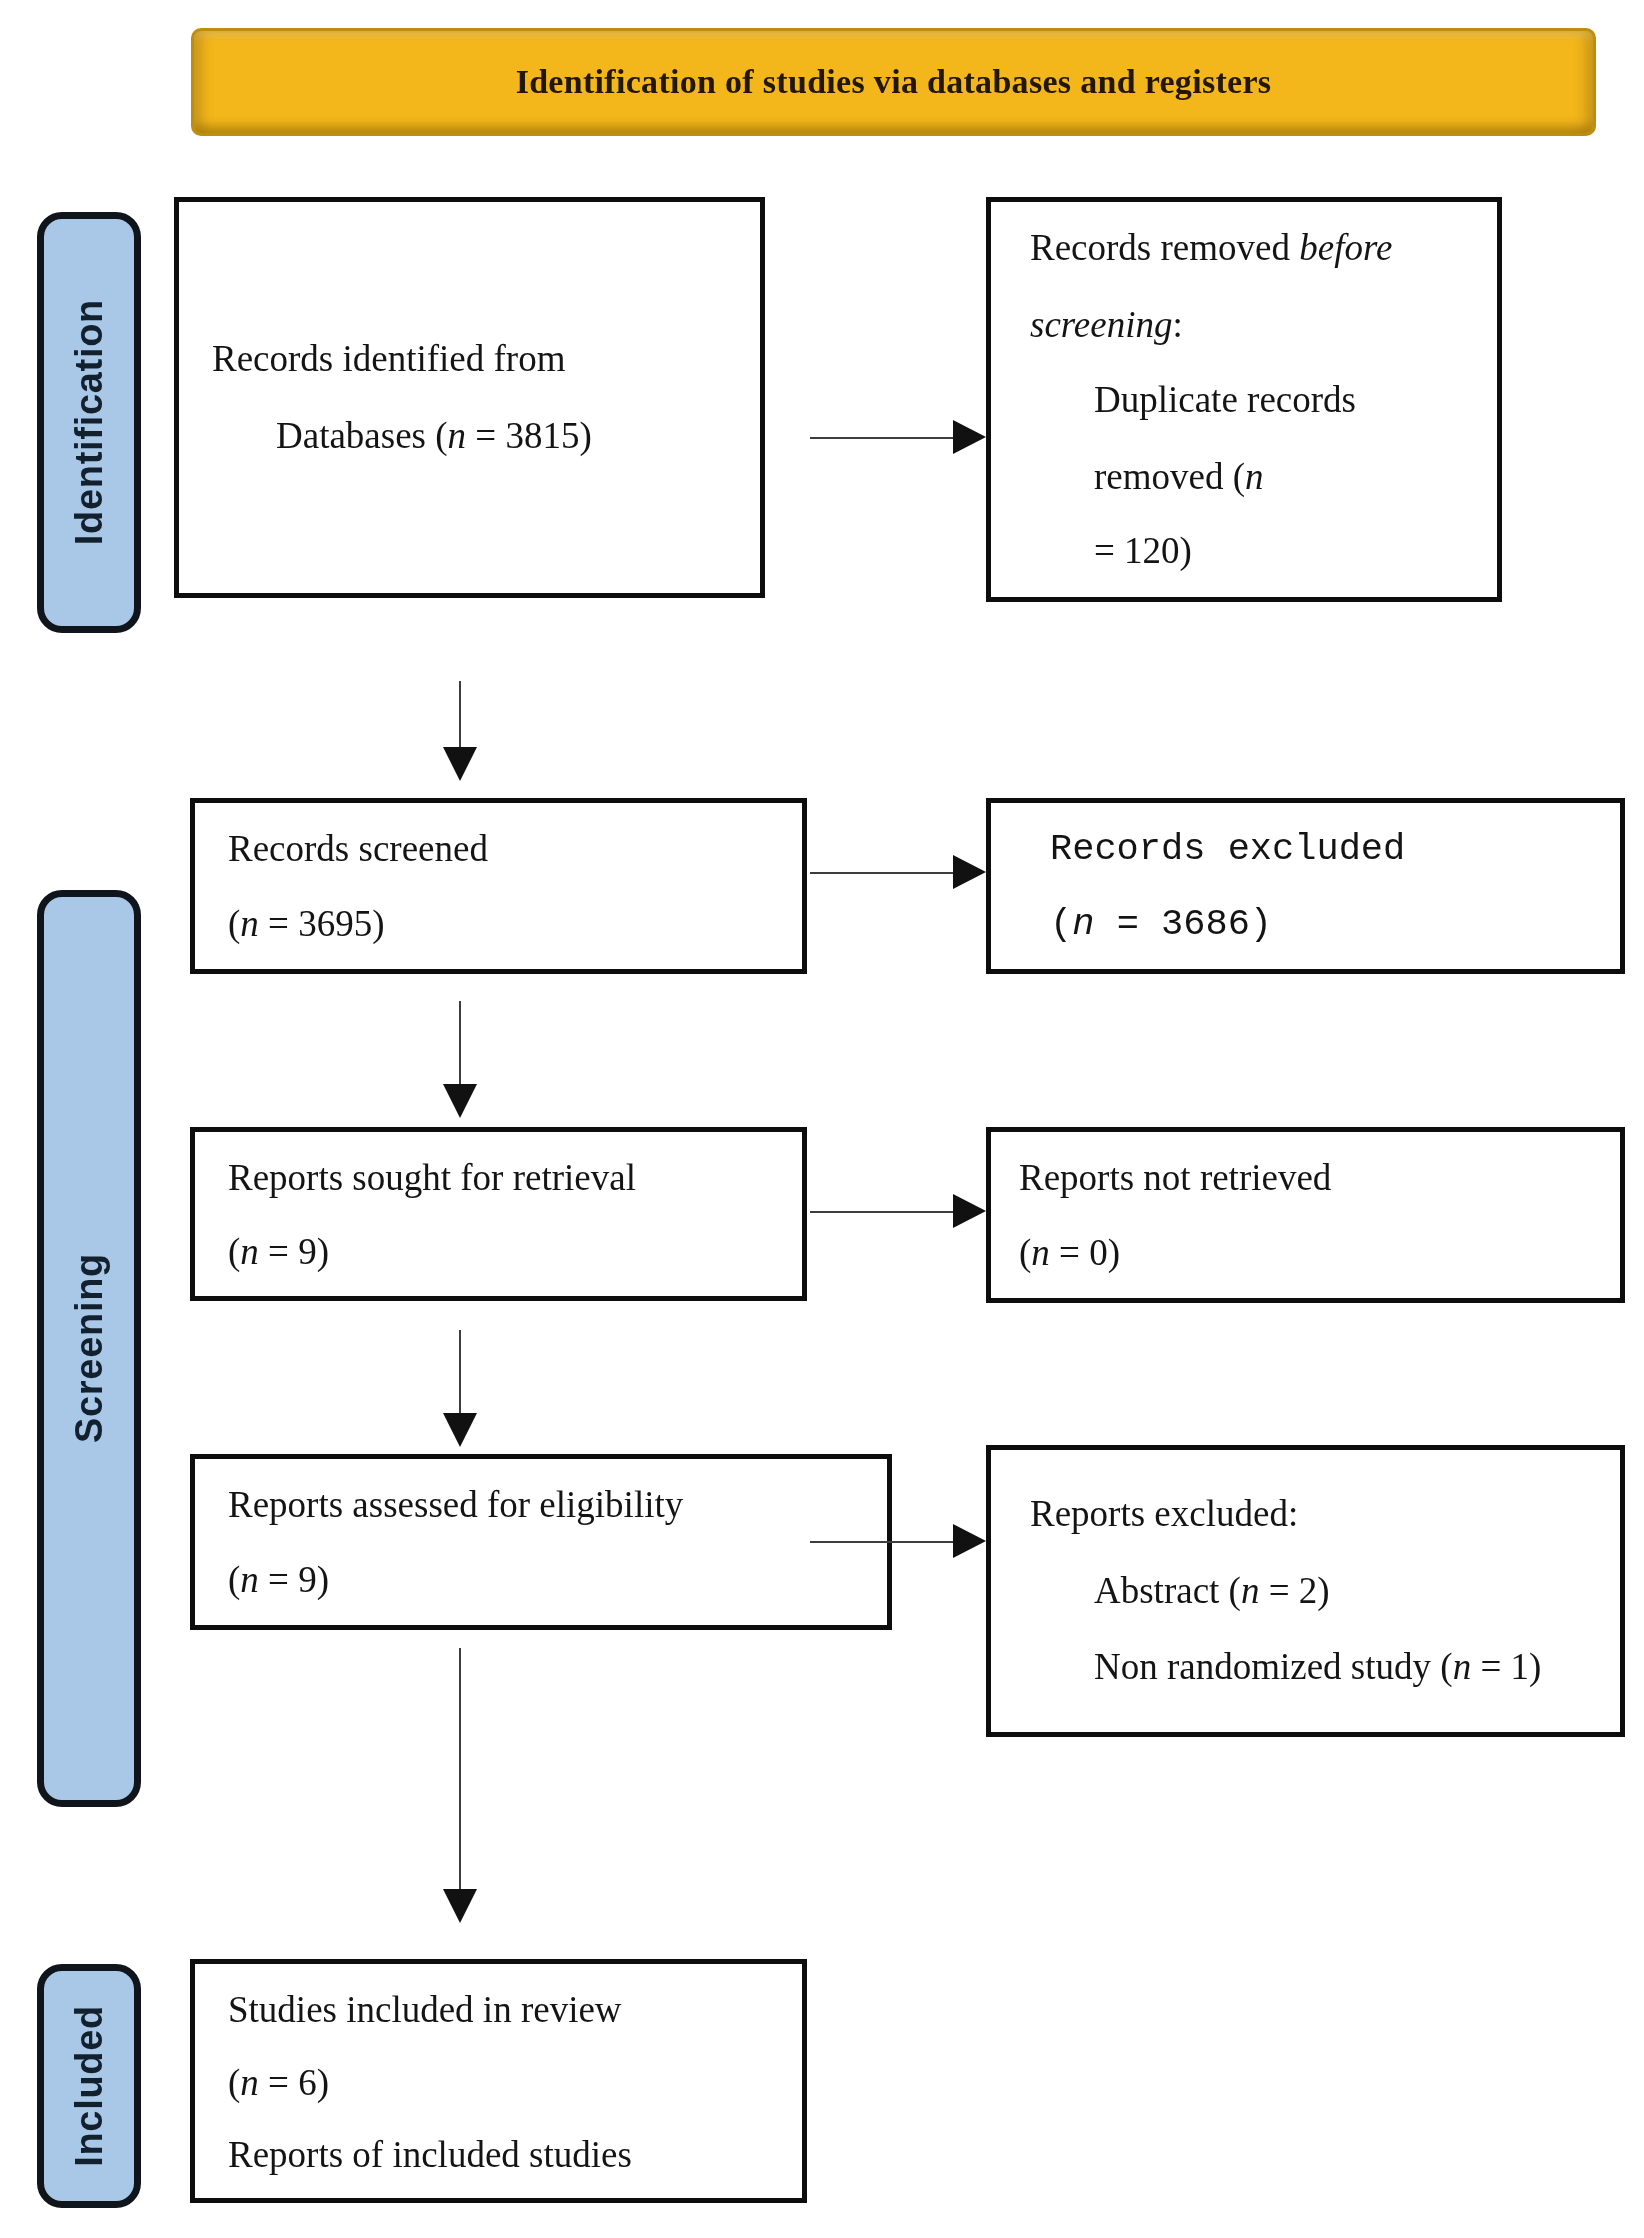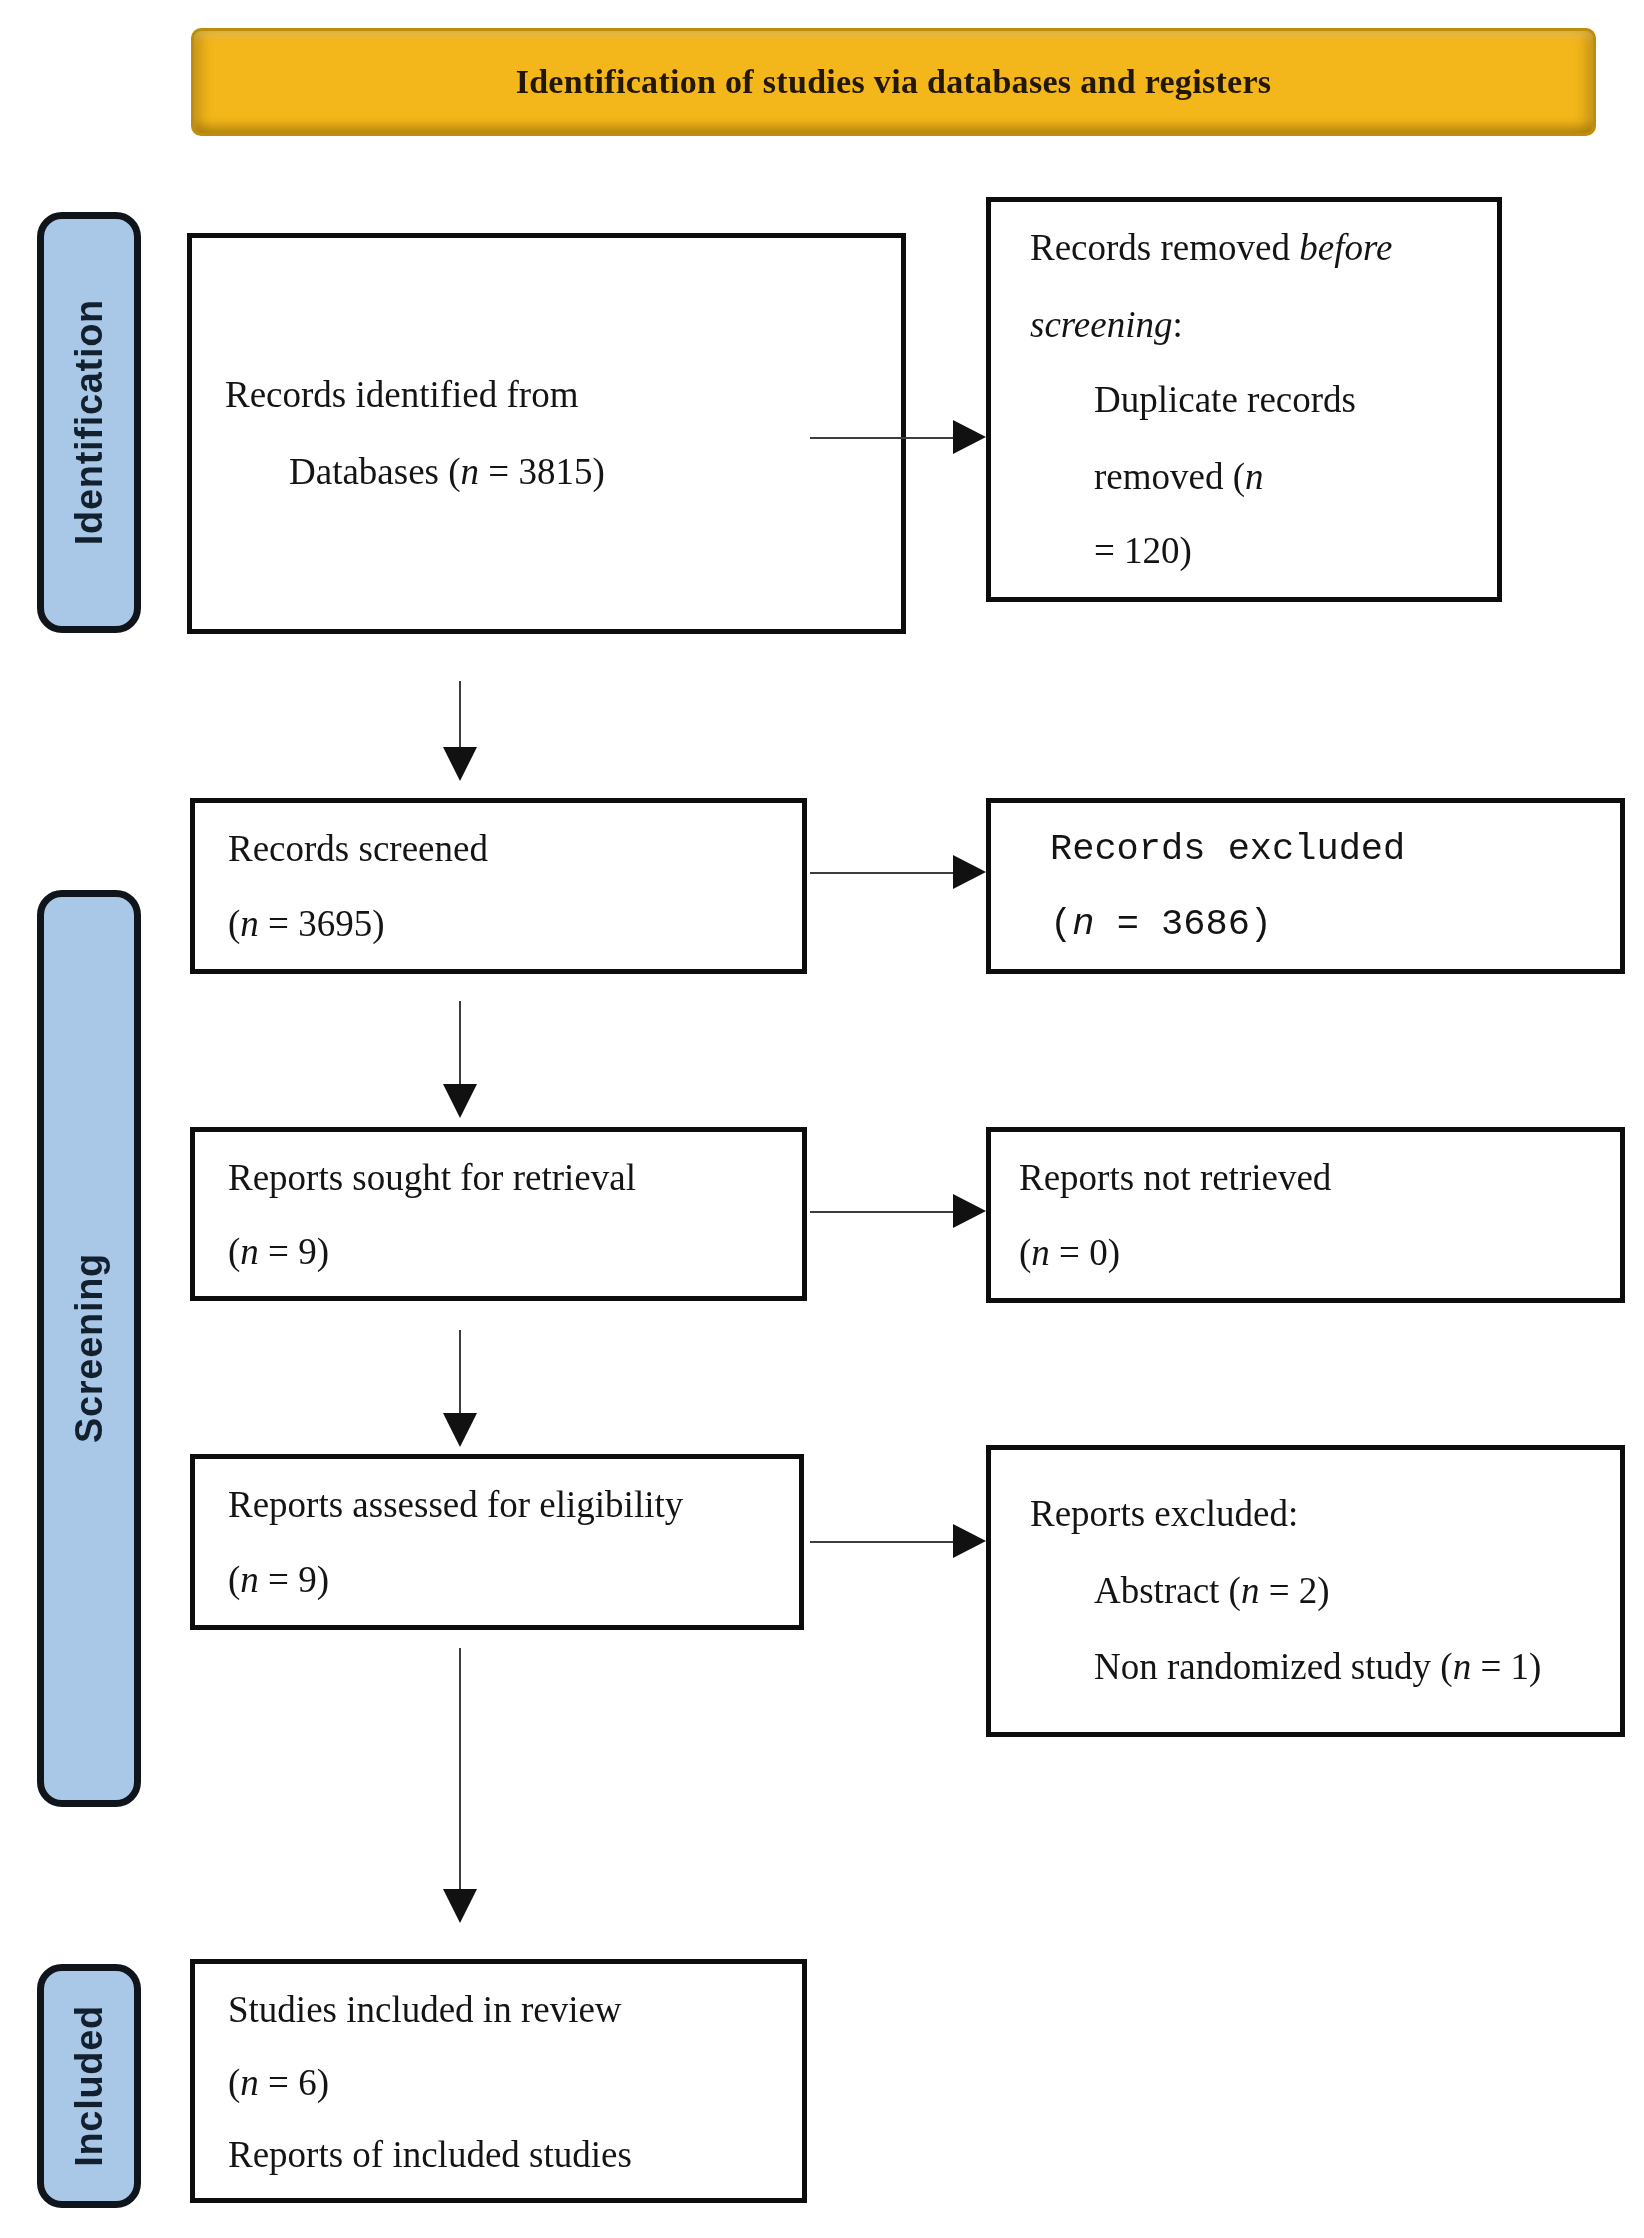--- a/index.html
+++ b/index.html
@@ -47,27 +47,27 @@
   .box{
     position:absolute;background:#ffffff;border:5.2px solid var(--box-border);
     display:flex;flex-direction:column;justify-content:center;
     font-size:37px;line-height:2.08;color:var(--ink);
     padding:7.9px 26px 7.9px 33px;
   }
   .box .line{min-height:1em;}
   .box .line.indent{margin-left:64px;}
   .it{font-style:italic;}
 
-  #box-records-identified{left:187px;top:197px;width:719px;height:401px;margin-top:36px;}
+  #box-records-identified{left:174px;top:197px;width:591px;height:401px;}
   #box-records-removed{left:986px;top:197px;width:516px;height:405px;padding-left:39px;}
   #box-records-screened{left:190px;top:798px;width:617px;height:176px;}
   #box-records-excluded{left:986px;top:798px;width:639px;height:176px;padding-left:59px;font-family:Liberation Mono, monospace;}
   #box-reports-sought{left:190px;top:1127px;width:617px;height:174px;}
   #box-reports-not-retrieved{left:986px;top:1127px;width:639px;height:176px;padding-left:28px;}
-  #box-reports-assessed{left:190px;top:1454px;width:614px;height:176px;}
+  #box-reports-assessed{left:190px;top:1454px;width:702px;height:176px;}
   #box-reports-excluded{left:986px;top:1445px;width:639px;height:292px;padding-left:39px;}
   #box-studies-included{left:190px;top:1959px;width:617px;height:244px;}
 
   
   .arrow-h{position:absolute;height:0;}
   .arrow-h .stem{position:absolute;left:0;top:-1.3px;height:2.6px;width:calc(100% - 31px);background:var(--stem);}
   .arrow-h .head{
     position:absolute;right:0;top:-17.7px;width:0;height:0;
     border-top:17.7px solid transparent;border-bottom:17.7px solid transparent;
     border-left:33px solid var(--arrow);

